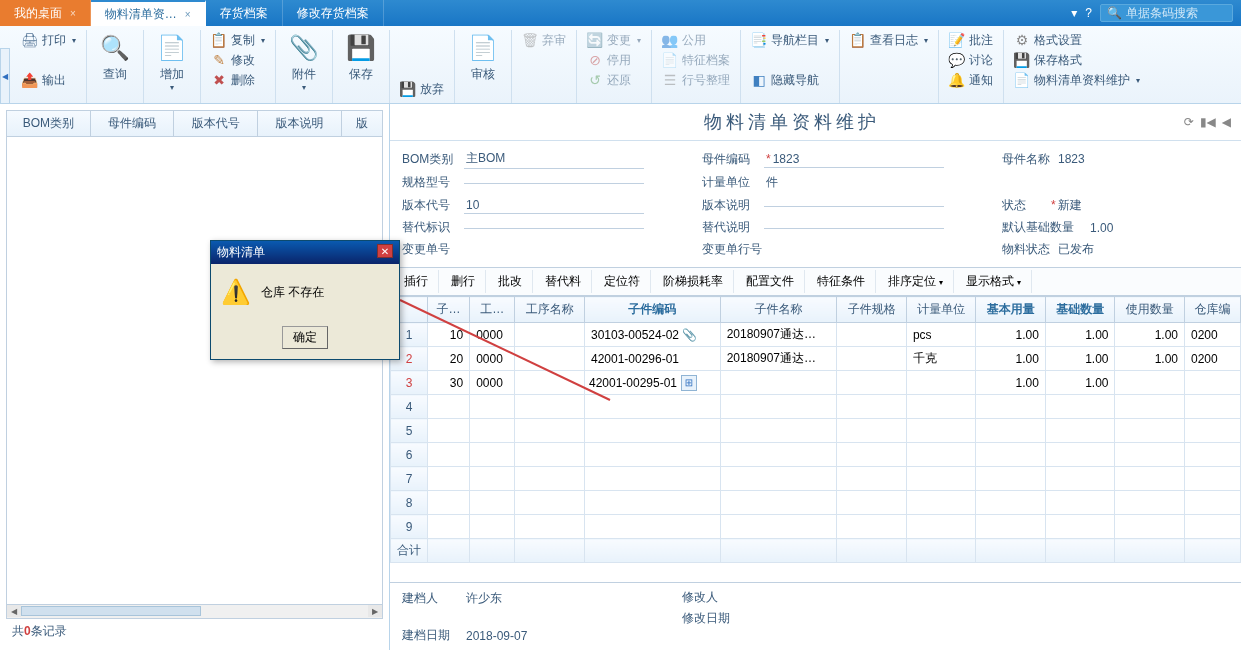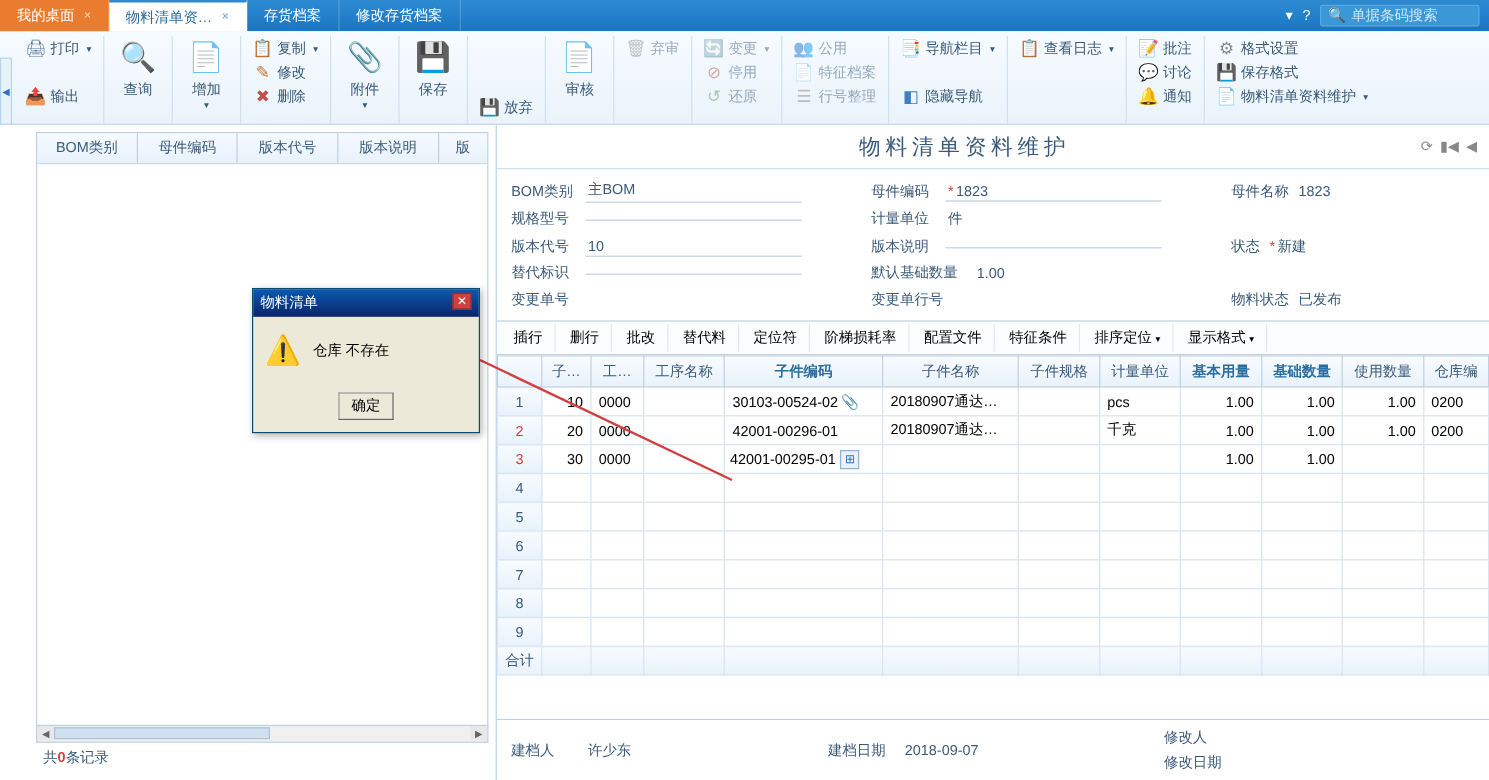--- a/index.html
+++ b/index.html
@@ -36,21 +36,21 @@
 .i-add { color: #5a7a9a; } .i-copy { color: #4a8ac0; } .i-edit { color: #c08040; }
 .i-delete { color: #c05050; } .i-attach { color: #7a7a7a; } .i-save { color: #3070c0; }
 .i-discard { color: #c08040; } .i-audit { color: #888; } .i-trash { color: #888; }
 .i-change { color: #60a060; } .i-stop { color: #c05050; } .i-restore { color: #60a060; }
 .i-public { color: #4080c0; } .i-feature { color: #888; } .i-row { color: #888; }
 .i-nav { color: #888; } .i-hide { color: #4080c0; } .i-log { color: #4080c0; }
 .i-batch { color: #888; } .i-discuss { color: #4080c0; } .i-notify { color: #c08040; }
 .i-format { color: #888; } .i-saveformat { color: #888; } .i-maintain { color: #888; }
 
 
-.main { display: flex; height: calc(650px - 26px - 78px); margin-left: 24px; }
+.main { display: flex; height: calc(650px - 26px - 78px); }
 .left-panel { width: 390px; border-right: 1px solid #b8d4ea; display: flex; flex-direction: column; padding: 6px; position: relative; }
 .left-header { display: flex; border: 1px solid #c0d0e0; background: linear-gradient(#f5faff, #e8f2fb); }
 .left-header .cell { padding: 4px 6px; border-right: 1px solid #c0d0e0; font-size: 12px; color: #3a5a7a; flex: 1; text-align: center; }
 .left-header .cell:last-child { border-right: none; }
 .left-body { flex: 1; background: #fff; border: 1px solid #c0d0e0; border-top: none; position: relative; overflow: hidden; }
 .left-scroll { height: 14px; background: #f0f0f0; border: 1px solid #c0d0e0; border-top: none; position: relative; }
 .left-scroll-thumb { position: absolute; left: 14px; top: 1px; height: 10px; width: 180px; background: #d0e0ee; border: 1px solid #a8c4da; }
 .left-scroll-arrow { position: absolute; top: 0; width: 14px; height: 12px; background: #e8e8e8; display: flex; align-items: center; justify-content: center; font-size: 8px; color: #666; }
 .left-footer { padding: 4px 6px; font-size: 12px; color: #3a5a7a; }
 .left-footer .count { color: #d04040; font-weight: bold; }
@@ -354,20 +354,24 @@
             <span class="form-val"></span>
           </div>
         <div class="form-field narrow">
             <span class="form-label">状态</span>
             <span class="form-val" style="border:none"><span class="req">*</span><span>新建</span></span>
           </div>
       </div>
       <div class="form-row">
         <div class="form-field">
             <span class="form-label">替代标识</span>
+            <span class="form-val"></span>
+          </div>
+        <div class="form-field">
+            <span class="form-label">替代说明</span>
             <span class="form-val"></span>
           </div>
         <div class="form-field narrow">
             <span class="form-label" style="width:80px">默认基础数量</span>
             <span class="form-val" style="border:none;min-width:100px">1.00</span>
           </div>
       </div>
       <div class="form-row">
         <div class="form-field">
             <span class="form-label">变更单号</span>
@@ -559,21 +563,21 @@
               <td class="totalrow"></td>
               <td class="totalrow"></td>
               <td class="totalrow"></td>
               <td class="totalrow"></td>
             </tr>
           </tbody>
       </table>
     </div>
 
     <div class="bottom-form">
-      <div style="display:flex;flex-direction:row;gap:4px">
+      <div style="display:flex;flex-direction:column;gap:19px">
         <div class="form-field">
             <span class="form-label">建档人</span>
             <span class="form-val" style="border:none">许少东</span>
           </div>
         <div class="form-field">
             <span class="form-label">建档日期</span>
             <span class="form-val" style="border:none">2018-09-07</span>
           </div>
       </div>
       <div style="display:flex;flex-direction:column;gap:4px">

